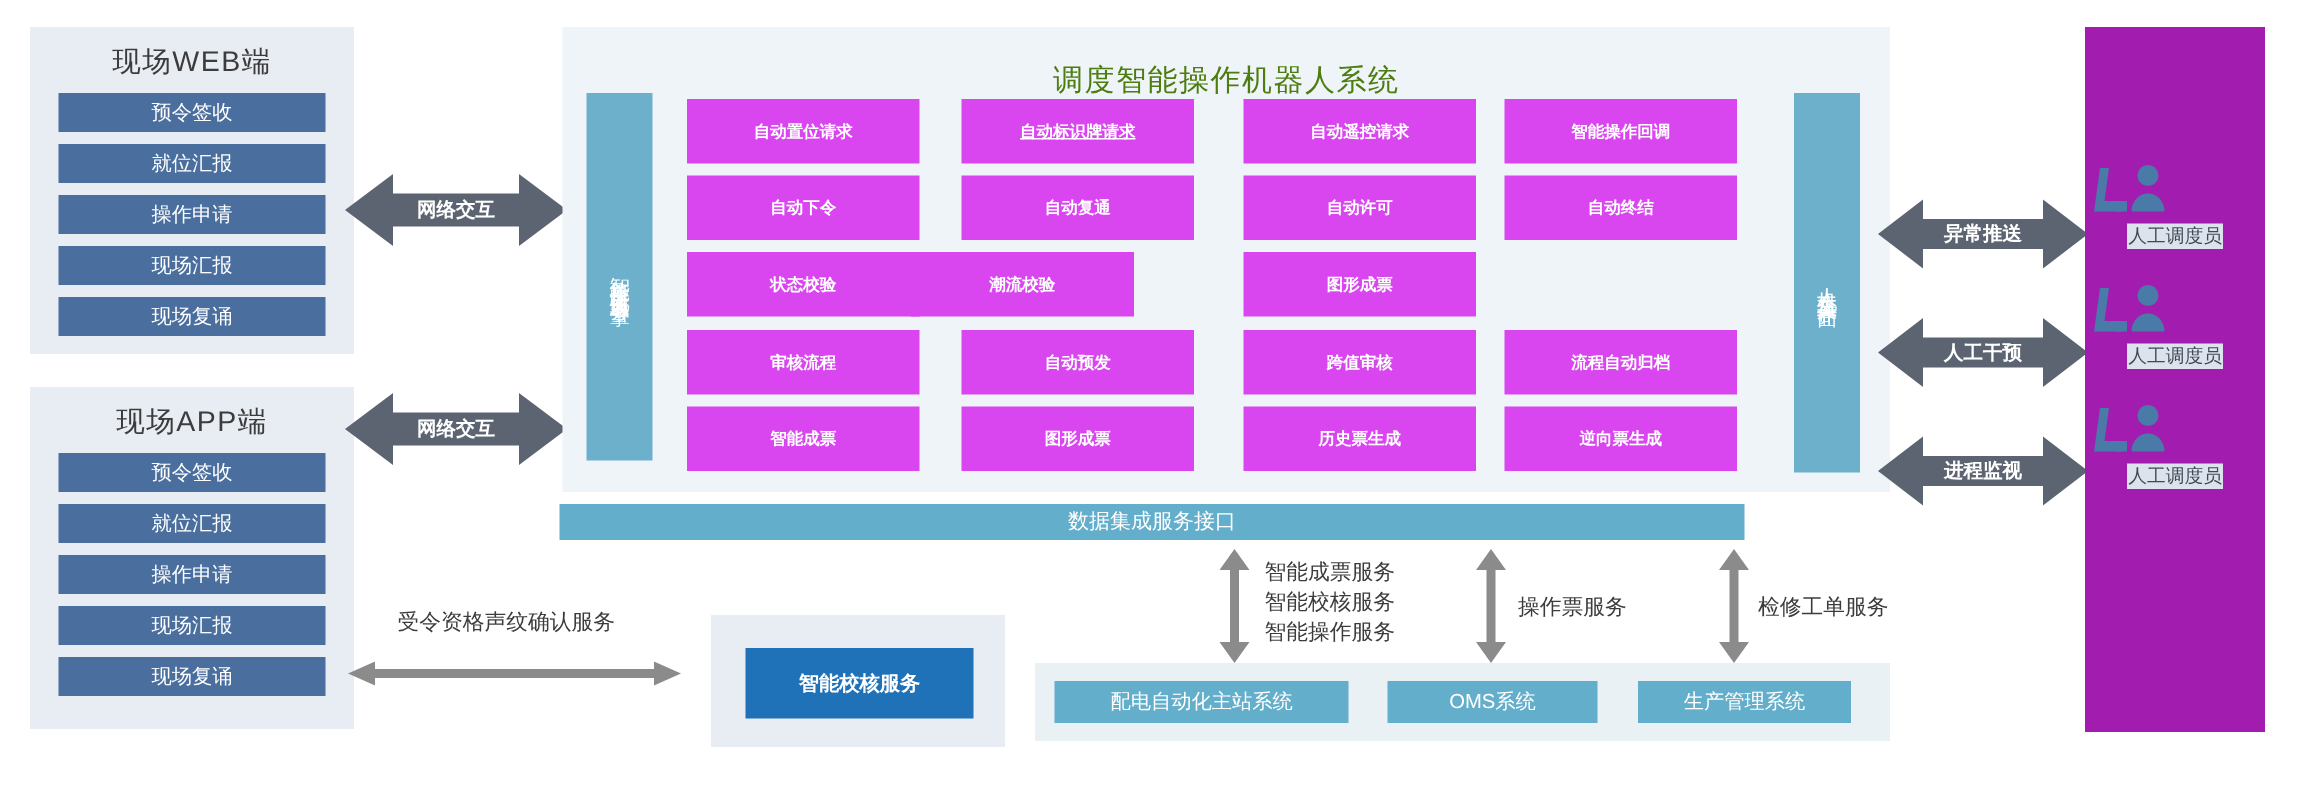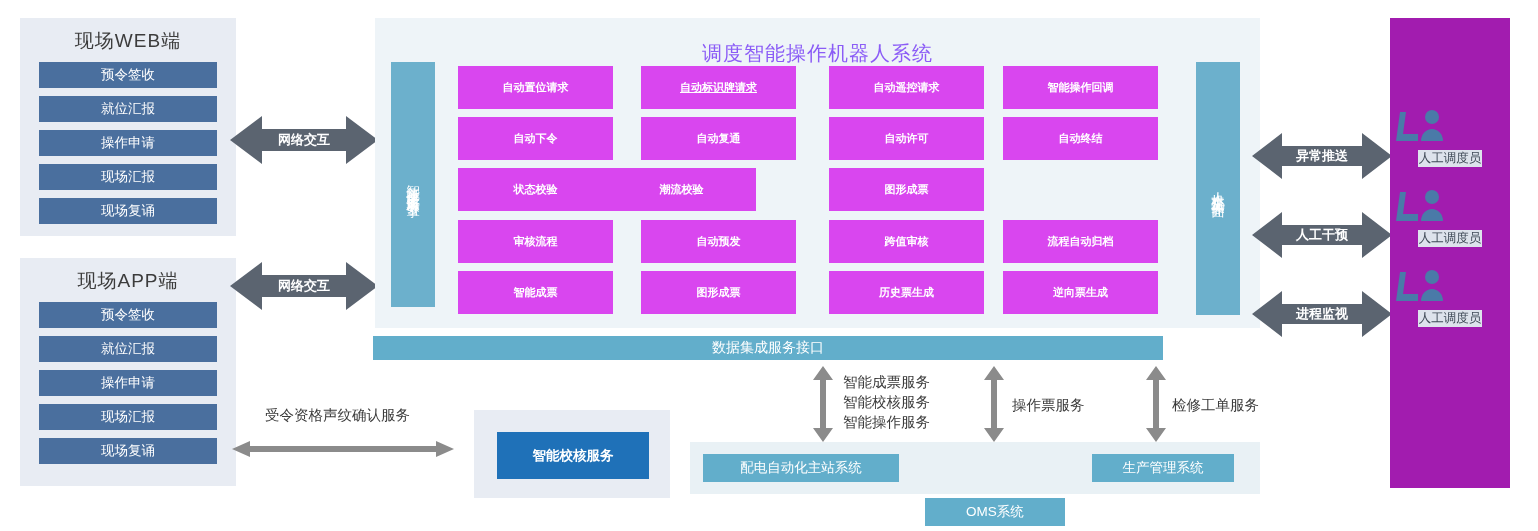--- a/index.html
+++ b/index.html
@@ -22,21 +22,21 @@
   .client-btn{
     width:178px;height:26px;background:#4a6f9e;color:#ffffff;
     font-size:13.5px;display:flex;align-items:center;justify-content:center;
     margin-bottom:8px;
   }
 
   
   .sys-panel{background:#eef4f8;}
   .sys-title{
     position:absolute;top:22px;left:0;width:100%;text-align:center;
-    font-size:20px;color:#8b5cf6;letter-spacing:1px;
+    font-size:20px;color:#4d7c0f;letter-spacing:1px;
   }
   .vbar{
     background:#6cb0cc;color:#ffffff;
     display:flex;align-items:center;justify-content:center;
     font-size:13.5px;line-height:17px;
     writing-mode:vertical-rl;text-orientation:upright;
     letter-spacing:2px;
   }
   .card{
     background:#d946ef;color:#ffffff;font-size:11px;font-weight:bold;
@@ -216,21 +216,21 @@
 
 <div class="abs arrow-wrap" style="left:232px;top:440px;width:222px;height:18px;">
   <svg width="222" height="18" viewBox="0 0 222 18">
     <polygon points="0,9 18,1 18,6 204,6 204,1 222,9 204,17 204,12 18,12 18,17" fill="#8b8b8b"></polygon>
   </svg>
 </div>
 
 <div class="abs sub-panel" style="left:690px;top:442px;width:570px;height:52px;"></div>
 
 <div class="abs sys-chip" style="left:703px;top:454px;width:196px;height:28px;">配电自动化主站系统</div>
-<div class="abs sys-chip" style="left:925px;top:454px;width:140px;height:28px;margin-top:44px;">OMS系统</div>
+<div class="abs sys-chip" style="left:925px;top:454px;width:140px;height:28px;">OMS系统</div>
 <div class="abs sys-chip" style="left:1092px;top:454px;width:142px;height:28px;">生产管理系统</div>
 
 <div class="abs arrow-wrap" style="left:812px;top:366px;width:22px;height:76px;">
   <svg width="22" height="76" viewBox="0 0 22 76">
     <polygon points="11,0 21,14 14,14 14,62 21,62 11,76 1,62 8,62 8,14 1,14" fill="#8b8b8b"></polygon>
   </svg>
 </div>
 <div class="abs arrow-wrap" style="left:983px;top:366px;width:22px;height:76px;">
   <svg width="22" height="76" viewBox="0 0 22 76">
     <polygon points="11,0 21,14 14,14 14,62 21,62 11,76 1,62 8,62 8,14 1,14" fill="#8b8b8b"></polygon>

